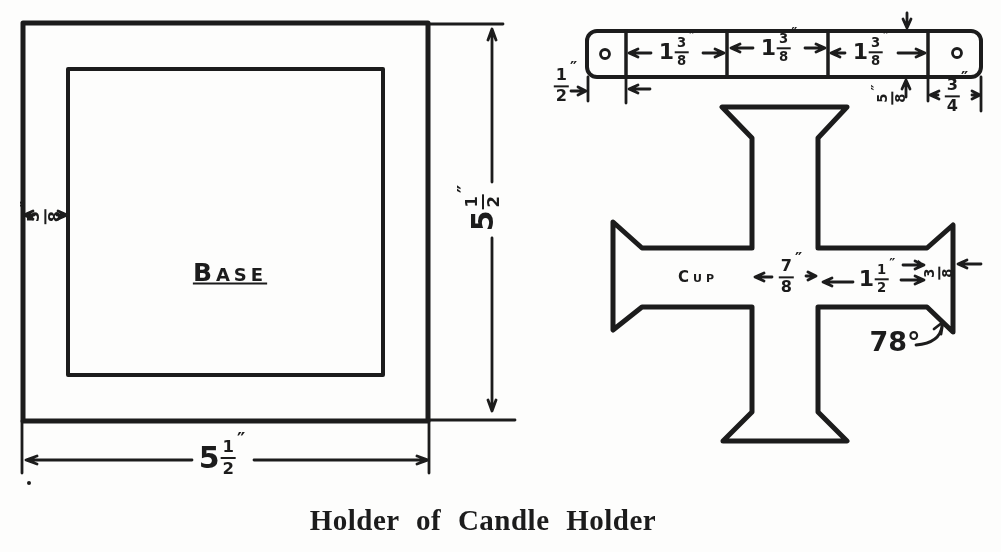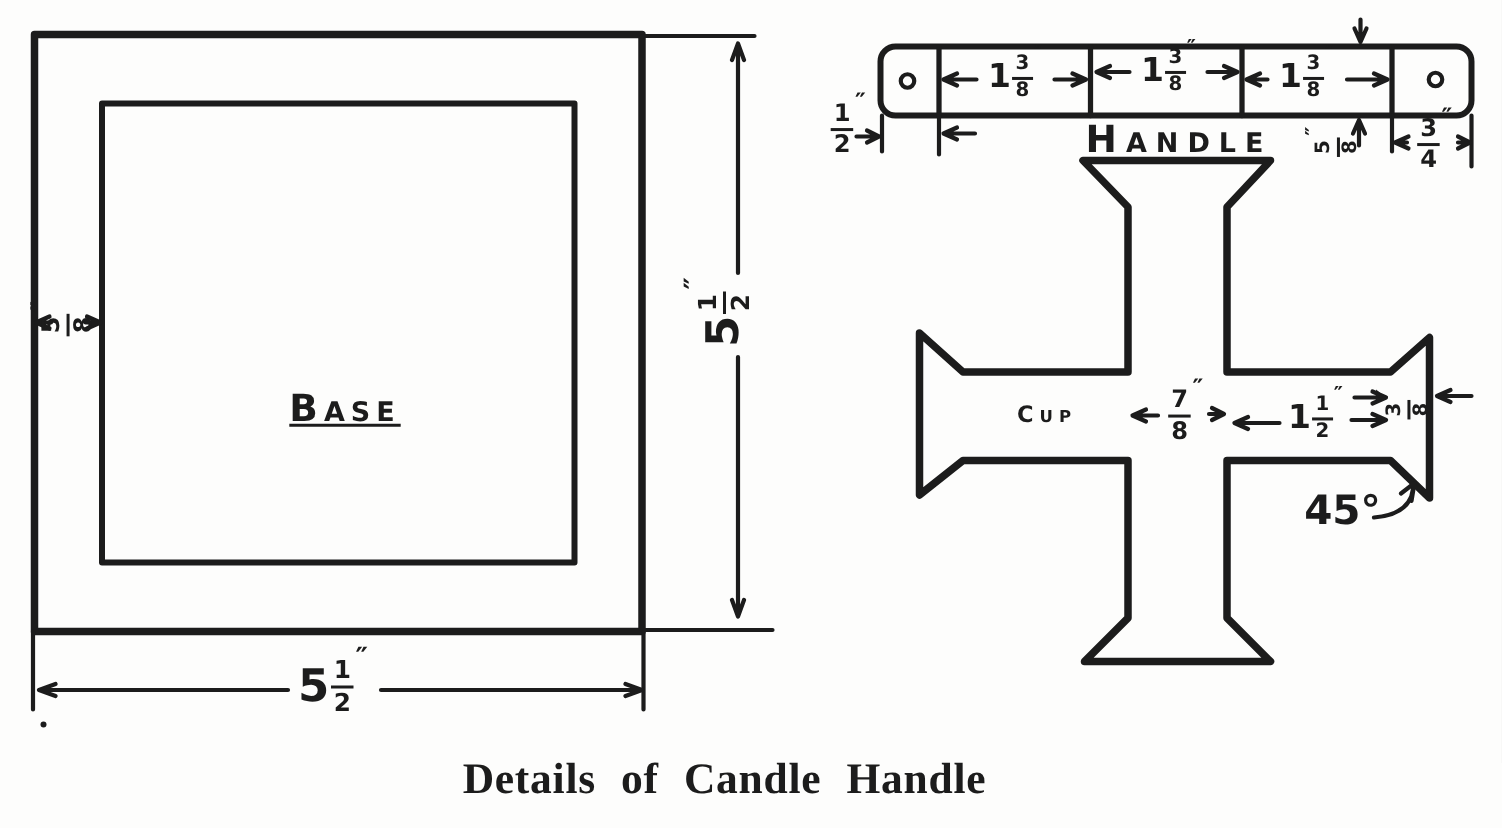--- a/index.html
+++ b/index.html
@@ -118,21 +118,20 @@
 
   <div class="dim lg" style="left:222px; top:458px;">
     <span class="w">5</span>
     <span class="frac">
         <span class="num">1</span>
         <span class="den">2</span>
       </span>
     <span class="unit">″</span>
   </div>
 
-  <div class="label" style="left:786px; top:93px; font-size:25px; letter-spacing:6px;">Handle</div>
 
   <div class="dim md" style="left:565px; top:86px;">
     <span class="frac">
         <span class="num">1</span>
         <span class="den">2</span>
       </span>
     <span class="unit">″</span>
   </div>
 
   <div class="dim" style="left:677px; top:52px;">
@@ -199,19 +198,19 @@
 
   <div class="dim rot" style="left:939px; top:270px;">
     <span class="frac">
         <span class="num">3</span>
         <span class="den">8</span>
       </span>
     <span class="unit">″</span>
   </div>
 
   <div class="dim" style="left:895px; top:341px; font-size:27px;">
-    <span class="deg">45°</span>
-  </div>
-
-  <div class="caption" style="left:483px; top:520px;">Details of Candle Handle</div>
+    <span class="deg">78°</span>
+  </div>
+
+  <div class="caption" style="left:483px; top:520px;">Holder of Candle Holder</div>
 
   <div class="speck" style="left:27px; top:481px;"></div>
 </div>
 
 </body></html>

